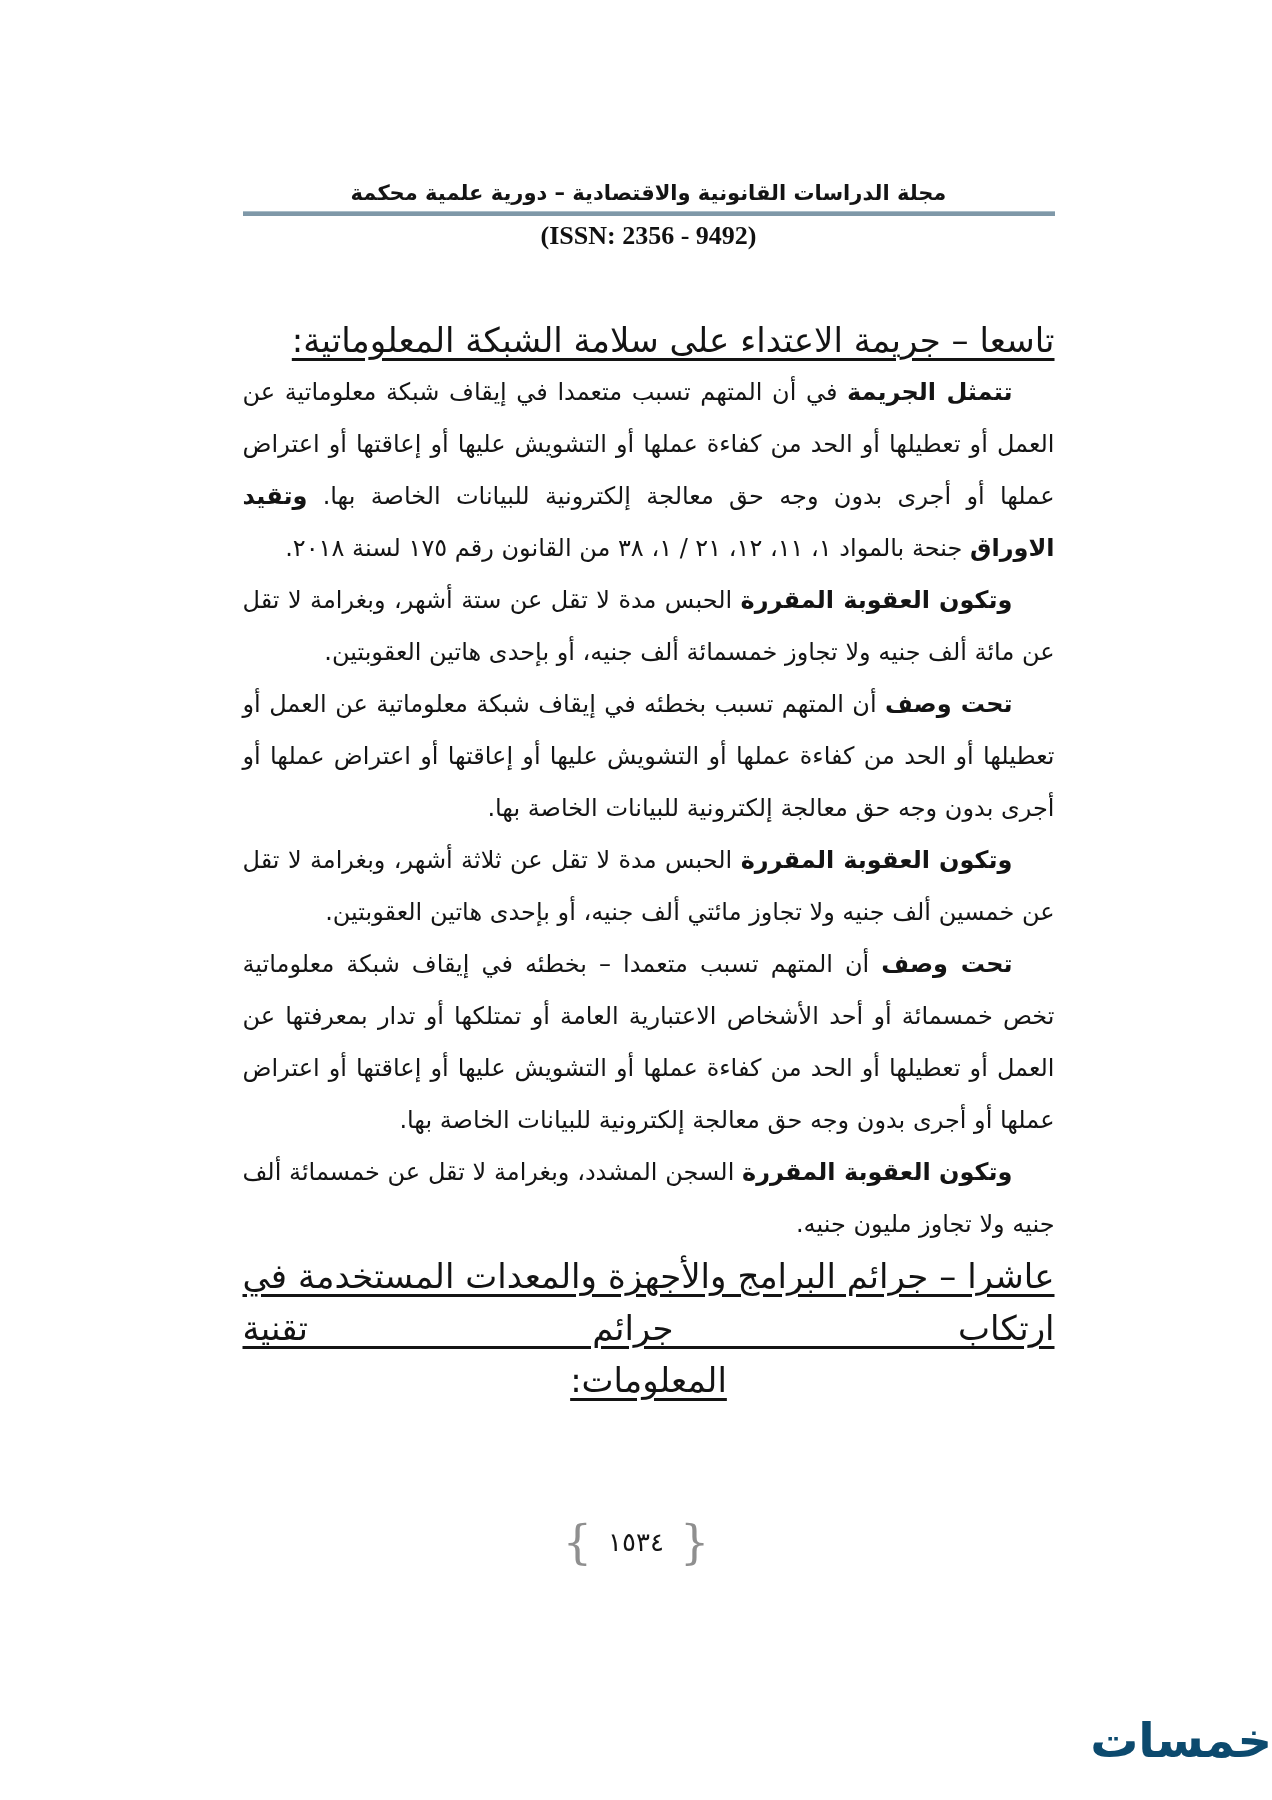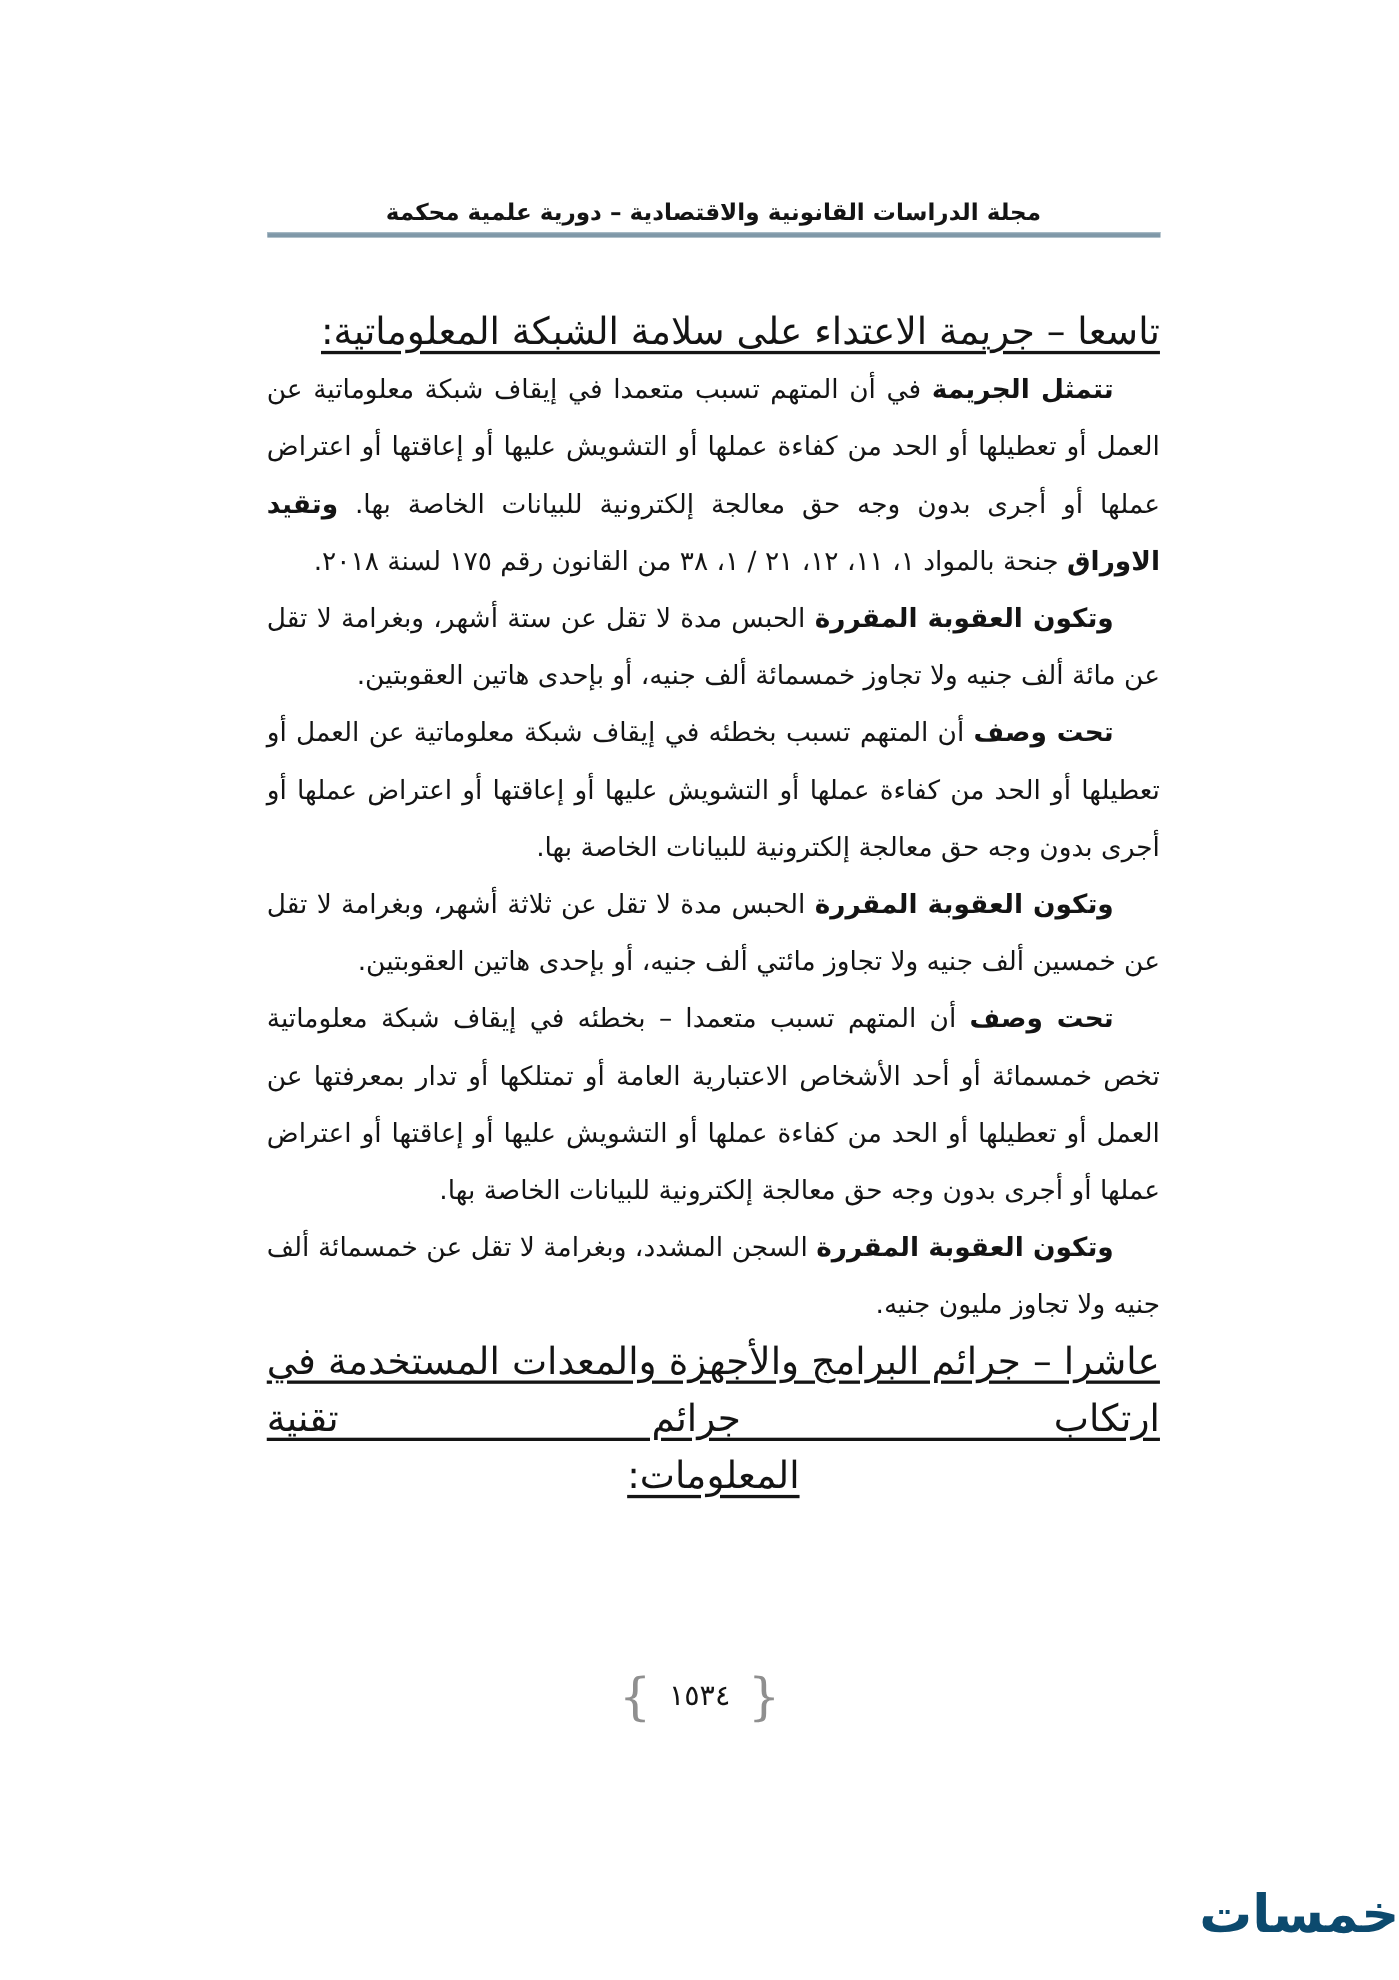--- a/index.html
+++ b/index.html
@@ -119,20 +119,21 @@
 </style>
 </head>
 <body>
 
 <div class="page">
   <div class="content">
 
     <div class="journal-header">
       <div class="journal-title">مجلة الدراسات القانونية والاقتصادية – دورية علمية محكمة</div>
       <div class="header-rule"></div>
+      <div class="issn-line">(ISSN: 2356 - 9492)</div>
     </div>
 
     <div class="section-heading heading-nine">تاسعا – جريمة الاعتداء على سلامة الشبكة المعلوماتية:</div>
 
     <div class="body-text">
 
       <p class="para"><span class="b">تتمثل الجريمة</span><span> في أن المتهم تسبب متعمدا في إيقاف شبكة معلوماتية عن العمل أو تعطيلها أو الحد من كفاءة عملها أو التشويش عليها أو إعاقتها أو اعتراض عملها أو أجرى بدون وجه حق معالجة إلكترونية للبيانات الخاصة بها. </span><span class="b">وتقيد الاوراق</span><span> جنحة بالمواد ١، ١١، ١٢، ٢١ / ١، ٣٨ من القانون رقم ١٧٥ لسنة ٢٠١٨.</span></p>
 
       <p class="para"><span class="b">وتكون العقوبة المقررة</span><span> الحبس مدة لا تقل عن ستة أشهر، وبغرامة لا تقل عن مائة ألف جنيه ولا تجاوز خمسمائة ألف جنيه، أو بإحدى هاتين العقوبتين.</span></p>
 

